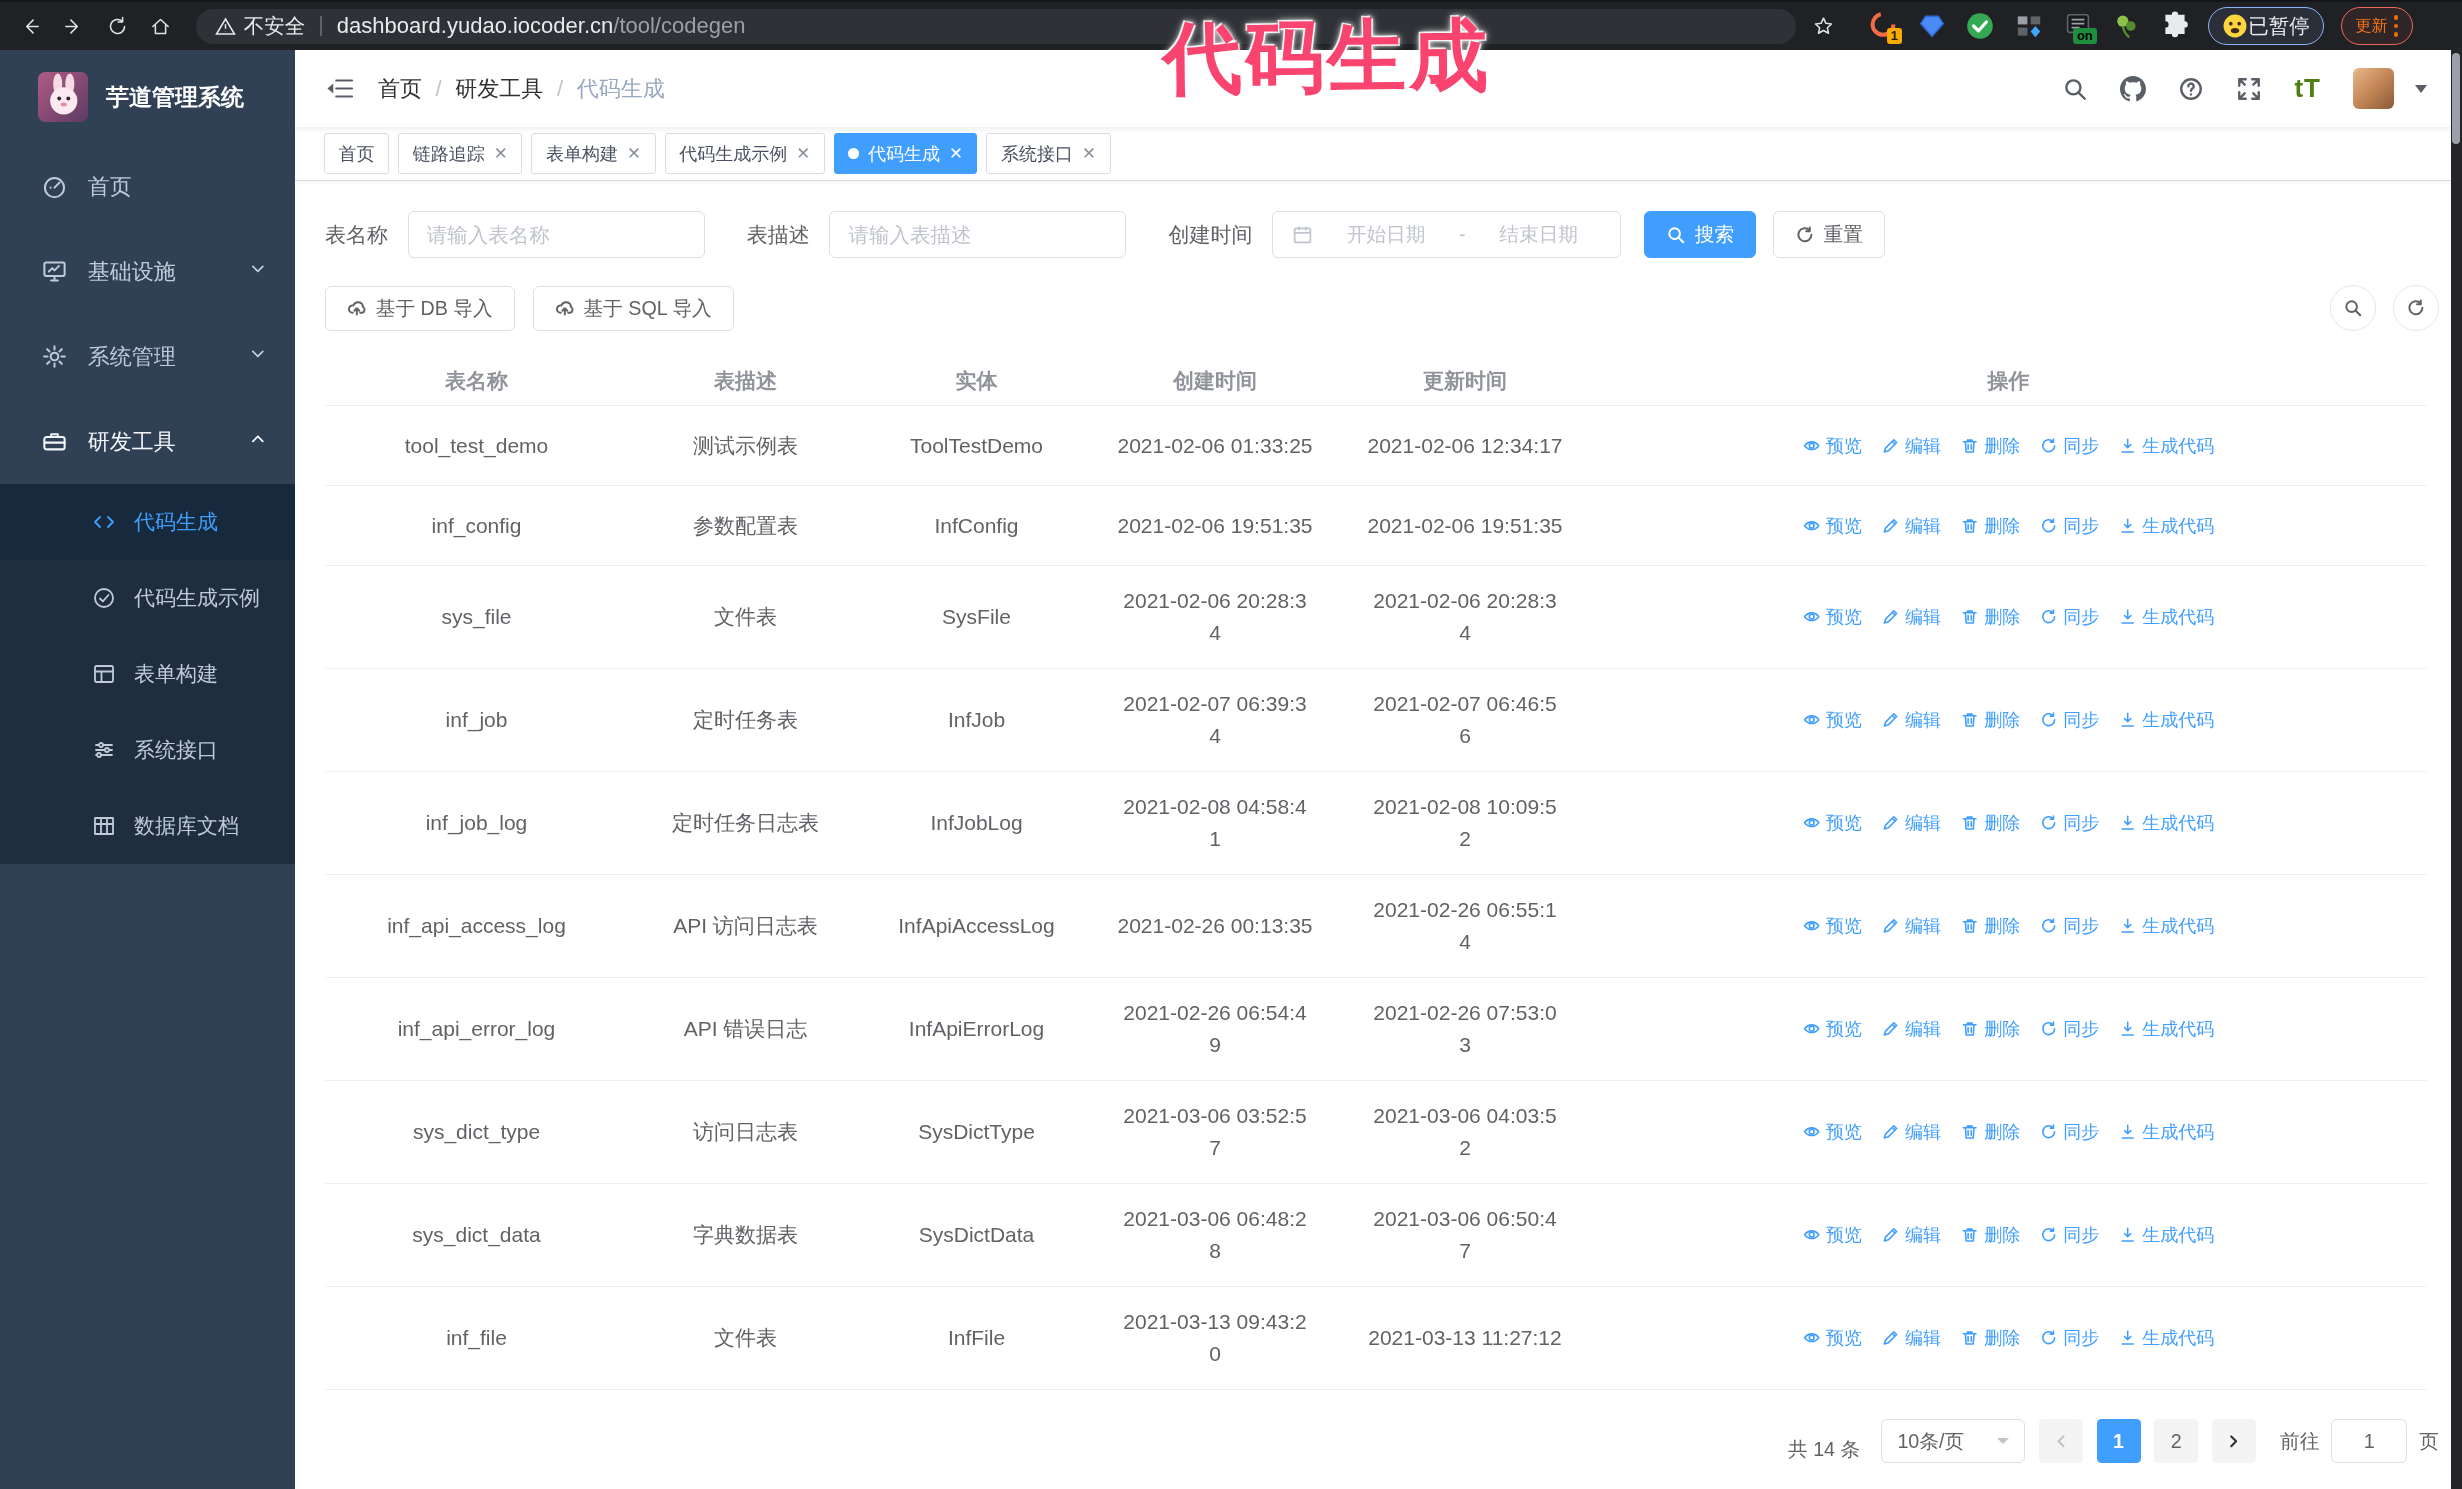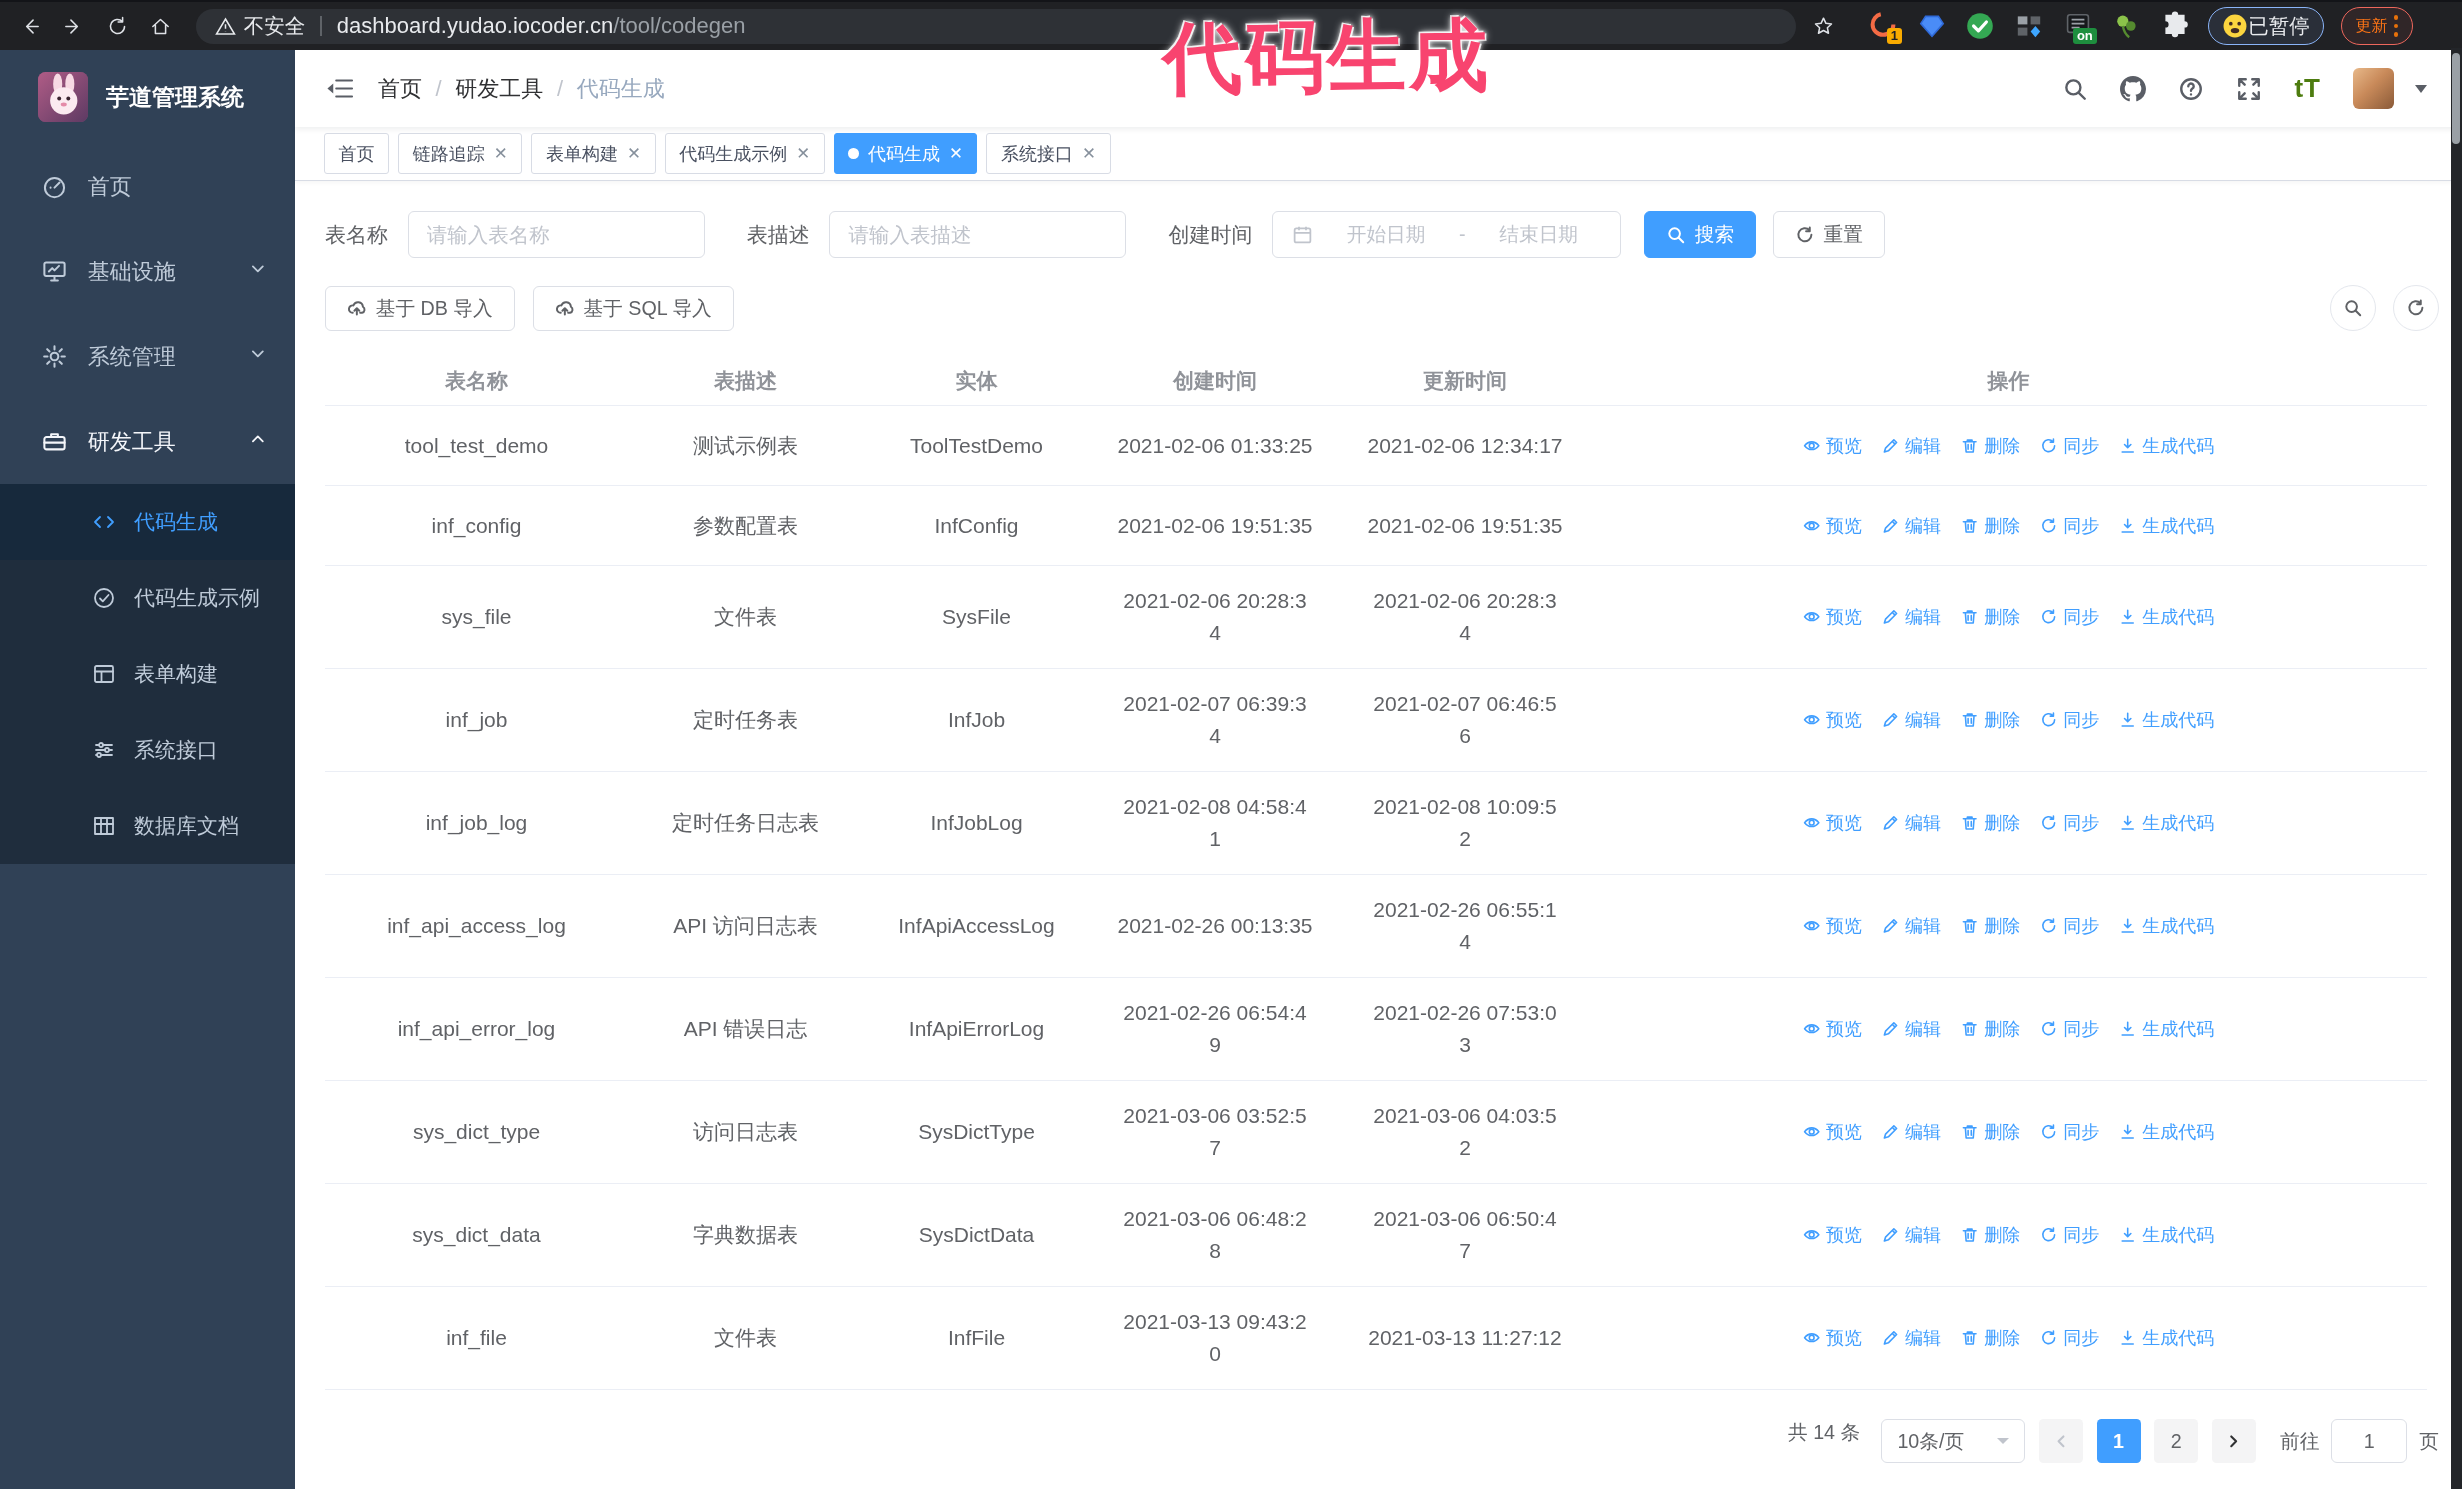--- a/index.html
+++ b/index.html
@@ -13,21 +13,21 @@
   .omnibox{margin-left:7.6px;width:1561px;height:35px;background:#2e3136;border-radius:17.4px;display:flex;align-items:center;padding:0 19.7px;color:#e8eaed;}
   .omnibox .warn{display:flex;align-items:center;gap:7.6px;color:#e8eaed;font-size:20.5px;}
   .omnibox .warn svg{width:21px;height:21px;stroke:#e8eaed;fill:none;stroke-width:2;}
   .omni-sep{width:1.5px;height:19.7px;background:#5f6368;margin:0 15px;}
   .url{font-size:22px;white-space:nowrap;}
   .url .path{color:#9aa0a6;}
   .star{margin-left:10.6px;}
   .ext-row{display:flex;align-items:center;gap:16.7px;margin-left:16.7px;}
   .ext{width:32px;height:32px;display:flex;align-items:center;justify-content:center;position:relative;flex:0 0 auto;}
   .badge{position:absolute;right:-3px;bottom:-1.5px;background:#f9ab00;color:#202124;font-size:13px;line-height:1;padding:1.5px 3.8px;border-radius:3px;font-weight:bold;}
-  .badge.green{background:#1e8e3e;color:#ffffff;}
+  .badge.green{background:#1e8e3e;color:#000000;}
   .pill{display:flex;align-items:center;height:36px;border-radius:19.7px;padding:0 13.6px;margin-left:16.7px;flex:0 0 auto;justify-content:space-between;}
   .pill.profile{border:1.5px solid #8ab4f8;background:rgba(138,180,248,.10);color:#e8eaed;font-size:20.5px;}
   .pill.update{border:1.5px solid #ee675c;background:rgba(238,103,92,.08);color:#f97316;font-size:16px;}
   .dots{display:flex;flex-direction:column;gap:3.8px;margin-left:6px;}
   .dots i{width:4.5px;height:4.5px;border-radius:50%;background:#e8710a;}
 
   
   .annotation{position:absolute;left:1163px;top:4.5px;z-index:60;font-size:79px;font-weight:bold;color:#f8446f;letter-spacing:3px;transform:rotate(-.6deg);
     text-shadow:0 0 4.5px #fff,0 0 9px #fff,1.5px 1.5px 0 rgba(255,255,255,.85),-1.5px -1.5px 0 rgba(255,255,255,.85);}
 
@@ -103,21 +103,21 @@
   .tr.tall{height:102px;}
   .tr.head{height:48px;color:#909399;font-weight:bold;border-bottom:1.5px solid #ebeef5;}
   .td{display:flex;align-items:center;justify-content:center;text-align:center;box-sizing:border-box;padding:0 7.6px;}
   .c-name{width:303px;}.c-desc{width:235px;}.c-entity{width:227px;}
   .c-created,.c-updated{width:250px;white-space:pre-line;line-height:32px;}
   .c-actions{flex:1;gap:19.7px;}
   .op{display:inline-flex;align-items:center;gap:6px;color:#409EFF;font-size:18px;cursor:pointer;text-decoration:none;white-space:nowrap;}
   .op svg{width:17.4px;height:17.4px;stroke:#409EFF;fill:none;stroke-width:2;stroke-linecap:round;stroke-linejoin:round;}
 
   
-  .pagination{display:flex;align-items:flex-start;justify-content:flex-end;margin-top:29px;gap:13.6px;font-size:19.7px;color:#606266;padding-right:0;}
+  .pagination{display:flex;align-items:flex-end;justify-content:flex-end;margin-top:29px;gap:13.6px;font-size:19.7px;color:#606266;padding-right:0;}
   .pg-total{margin-right:7.6px;}
   .pg-size{width:144px;height:44px;border:1.5px solid #dcdfe6;border-radius:6px;display:flex;align-items:center;justify-content:space-between;padding:0 15px;box-sizing:border-box;cursor:pointer;}
   .pg-size .caret{width:0;height:0;border-left:6px solid transparent;border-right:6px solid transparent;border-top:6.8px solid #c0c4cc;}
   .pg-btn{min-width:44px;height:44px;border-radius:4.5px;background:#f4f4f5;display:flex;align-items:center;justify-content:center;cursor:pointer;color:#606266;}
   .pg-btn svg{width:16.7px;height:16.7px;stroke-width:3;fill:none;stroke-linecap:round;stroke-linejoin:round;}
   .pg-btn.prev svg{stroke:#c0c4cc;}
   .pg-btn.next svg{stroke:#303133;}
   .pg-btn.page.active{background:#409EFF;color:#fff;font-weight:bold;}
   .goto{display:flex;align-items:center;gap:12px;margin-left:10.6px;}
   .goto input{width:76px;height:44px;border:1.5px solid #dcdfe6;border-radius:6px;text-align:center;font-size:19.7px;color:#606266;outline:none;box-sizing:border-box;}

